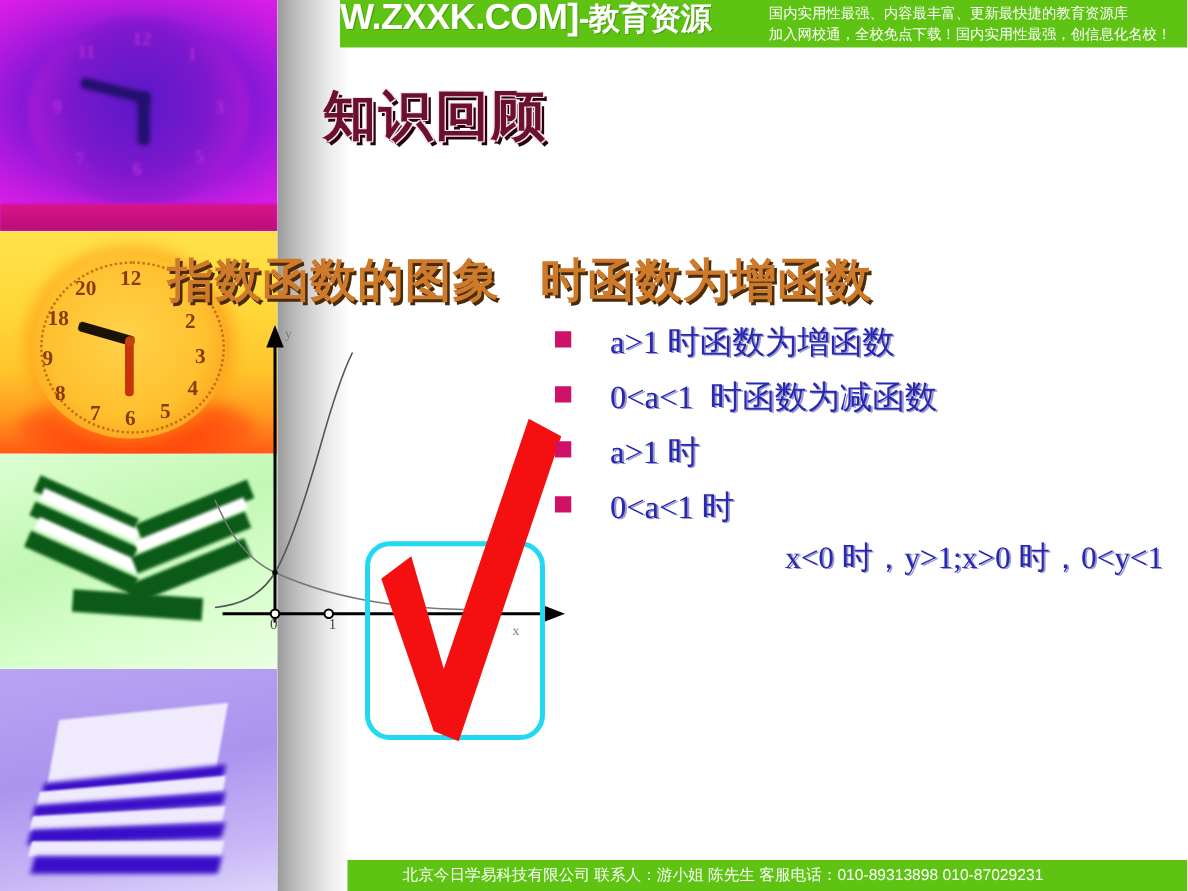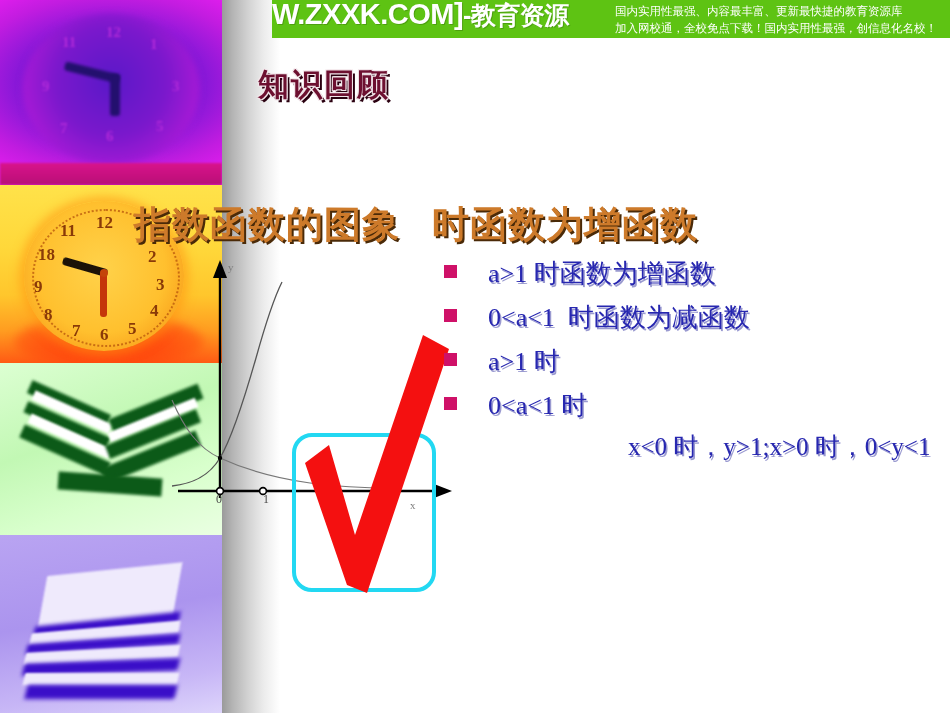--- a/index.html
+++ b/index.html
@@ -73,21 +73,21 @@
     text-shadow:1px 1px 0 rgba(0,0,0,.18);
   }
   .banner-logo .cn{font-size:25px;font-weight:bold;}
   .banner-lines{position:absolute;left:324px;top:3px;width:352px;color:#ffffff;
     font-family:"Liberation Sans","DejaVu Sans",sans-serif;font-size:11.5px;line-height:17px;white-space:nowrap;margin-left:19px;}
 
   
   .slide-title{
     position:absolute;left:258px;top:64px;
     font-family:"Liberation Sans","DejaVu Sans",sans-serif;
-    font-size:31px;font-weight:bold;letter-spacing:2px;
+    font-size:43px;font-weight:bold;letter-spacing:2px;
     color:#6d1030;
     text-shadow:
       -1px -1px 0 #f2e6ea, 1px -1px 0 #f2e6ea, -1px 1px 0 #f2e6ea, 1px 1px 0 #f2e6ea,
       3px 3px 0 #2a0010;
     white-space:nowrap;
   }
 
   
   .head-left,.head-right{
     position:absolute;top:200px;
@@ -157,21 +157,21 @@
         <div class="base"></div>
       </div>
     </div>
 
     <div class="photo ph2">
       <div class="clock-orange">
         <div class="redglow"></div>
         <div class="dial"></div>
         <div class="ring"></div>
         <div class="num" style="left:96px;top:28px;">12</div>
-        <div class="num" style="left:60px;top:36px;">11</div>
+        <div class="num" style="left:60px;top:36px;">20</div>
         <div class="num" style="left:38px;top:60px;">18</div>
         <div class="num" style="left:34px;top:92px;">9</div>
         <div class="num" style="left:44px;top:120px;">8</div>
         <div class="num" style="left:72px;top:136px;">7</div>
         <div class="num" style="left:100px;top:140px;">6</div>
         <div class="num" style="left:128px;top:134px;">5</div>
         <div class="num" style="left:150px;top:116px;">4</div>
         <div class="num" style="left:156px;top:90px;">3</div>
         <div class="num" style="left:148px;top:62px;">2</div>
         <div class="hand" style="left:62px;top:78px;width:46px;height:8px;transform:rotate(16deg);"></div>
@@ -276,14 +276,17 @@
     </div>
 
     <div class="bul-row">
       <div class="bul-sq"></div>
       <div class="bul-tx">0&lt;a&lt;1 时</div>
       <div class="sub-line">x&lt;0 时，y&gt;1;x&gt;0 时，0&lt;y&lt;1</div>
     </div>
 
   </div>
 
+  <div class="footer">
+    <div class="footer-tx">北京今日学易科技有限公司 联系人：游小姐 陈先生 客服电话：010-89313898 010-87029231</div>
+  </div>
 
 </div>
 
 </body></html>

